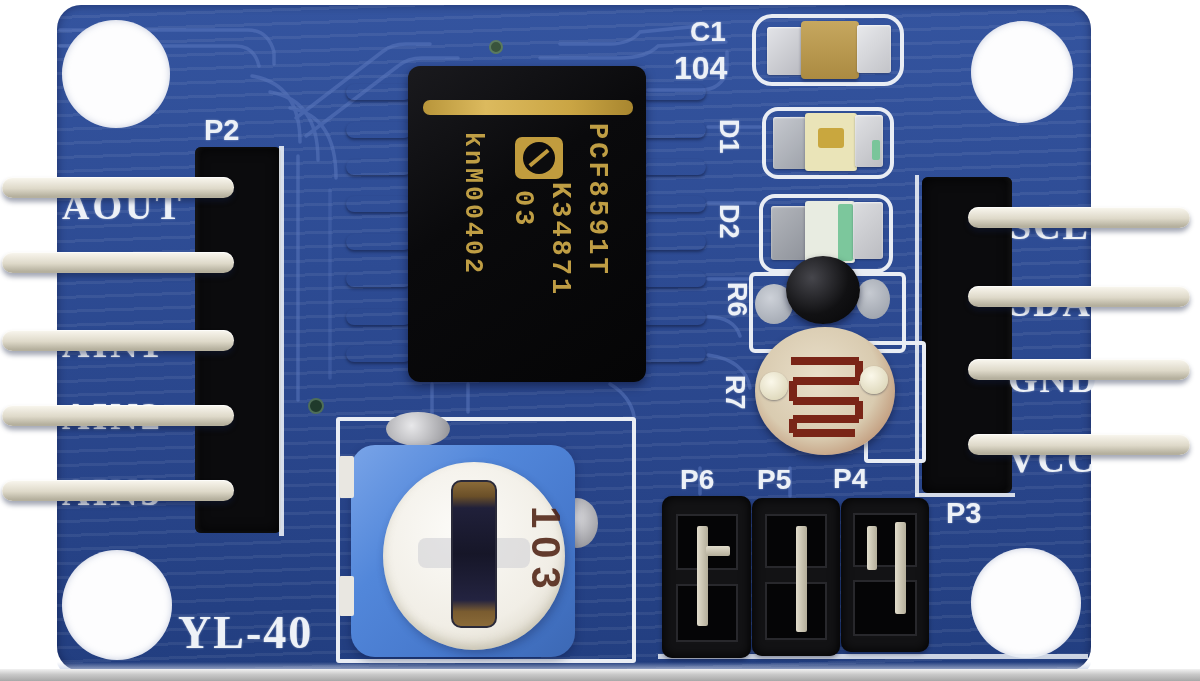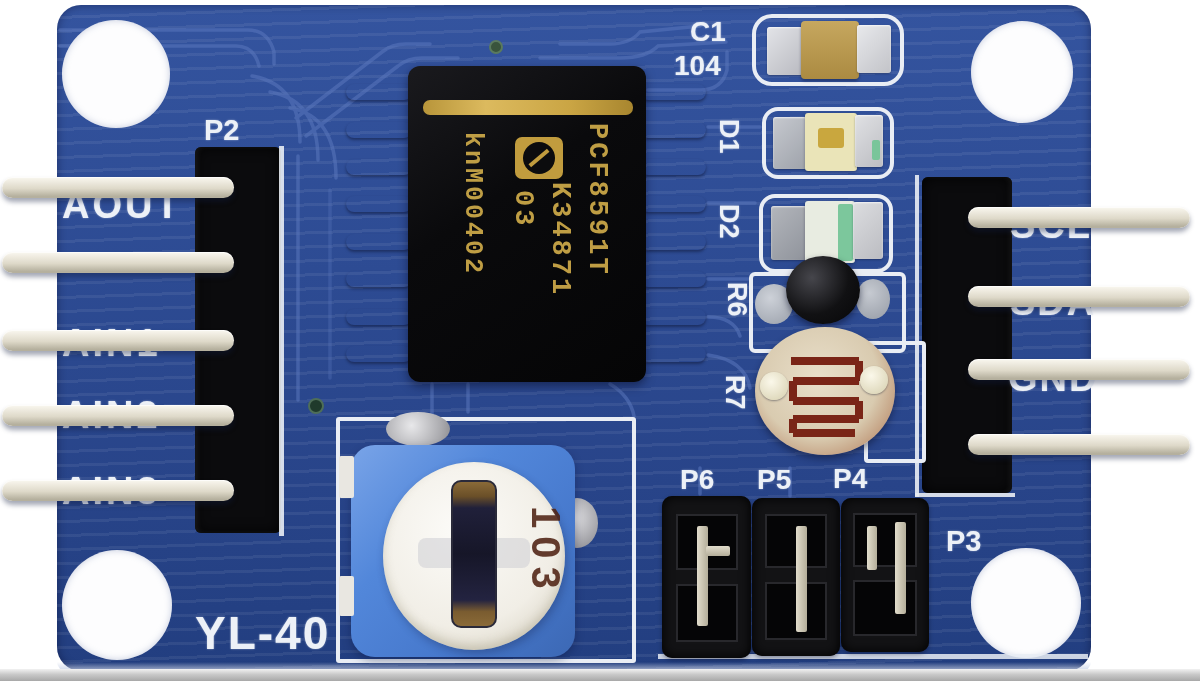--- a/index.html
+++ b/index.html
@@ -1,20 +1,20 @@
 <!DOCTYPE html>
 <html><head>
 <meta charset="utf-8">
 <style>
   html,body{margin:0;padding:0;background:#ffffff;}
   #stage{position:relative;width:1200px;height:681px;overflow:hidden;background:#fff;
          font-family:"Liberation Sans",sans-serif;}
   .abs{position:absolute;}
   .silk{color:#edf1f7;font-weight:700;text-shadow:0 0 2px rgba(235,240,250,.55);}
-  .serif{font-family:Liberation Sans, sans-serif;}
+  .serif{font-family:Liberation Serif, serif;}
   .sans{font-family:"Liberation Sans",sans-serif;}
   .mono{font-family:"Liberation Mono",monospace;}
   .vrot{transform-origin:left top;transform:rotate(90deg);white-space:nowrap;}
   .hole{background:#fdfdfe;border-radius:50%;box-shadow:inset 0 0 7px rgba(128,142,182,.45);}
   .hpin{height:21px;border-radius:11px;
         background:linear-gradient(180deg,#f6f3ea 8%,#ded9c9 55%,#b5b09e 92%);
         box-shadow:0 4px 5px rgba(15,25,60,.38), inset 0 1px 1px rgba(255,255,255,.85);}
   .cpin{width:66px;height:16px;border-radius:8px;
         background:linear-gradient(180deg,#ecece f,#eeeef2 15%,#c6c6cc 70%,#9c9ca3);
         box-shadow:0 2px 3px rgba(10,15,40,.45);}
@@ -84,25 +84,26 @@
   <div class="abs hpin" style="left:2px;top:177px;width:232px;"></div>
   <div class="abs hpin" style="left:2px;top:252px;width:232px;"></div>
   <div class="abs hpin" style="left:2px;top:330px;width:232px;"></div>
   <div class="abs hpin" style="left:2px;top:405px;width:232px;"></div>
   <div class="abs hpin" style="left:2px;top:480px;width:232px;"></div>
 
   <div class="abs" style="left:915px;top:175px;width:4px;height:322px;background:rgba(233,237,244,.9);"></div>
   <div class="abs" style="left:915px;top:493px;width:100px;height:4px;background:rgba(233,237,244,.9);"></div>
   <div class="abs" style="left:922px;top:177px;width:90px;height:316px;border-radius:6px;background:#0b0b0d;
               box-shadow:inset -3px 0 5px rgba(255,255,255,.06), inset 0 0 14px #000;"></div>
-  <div class="abs silk sans" style="left:946px;top:525px;font-size:29px;">P3</div>
+  <div class="abs silk sans" style="left:946px;top:497px;font-size:29px;">P3</div>
 
   <div class="abs silk serif" style="left:1010px;top:204px;font-size:38px;letter-spacing:2px;">SCL</div>
   <div class="abs silk serif" style="left:1010px;top:281px;font-size:38px;letter-spacing:2px;">SDA</div>
   <div class="abs silk serif" style="left:1008px;top:357px;font-size:38px;letter-spacing:2px;">GND</div>
+  <div class="abs silk serif" style="left:1008px;top:437px;font-size:38px;letter-spacing:2px;">VCC</div>
 
   <div class="abs hpin" style="left:968px;top:207px;width:222px;"></div>
   <div class="abs hpin" style="left:968px;top:286px;width:222px;"></div>
   <div class="abs hpin" style="left:968px;top:359px;width:222px;"></div>
   <div class="abs hpin" style="left:968px;top:434px;width:222px;"></div>
 
   <div class="abs cpin" style="left:346px;top:84px;"></div>
   <div class="abs cpin" style="left:346px;top:122px;"></div>
   <div class="abs cpin" style="left:346px;top:159px;"></div>
   <div class="abs cpin" style="left:346px;top:196px;"></div>
@@ -127,21 +128,21 @@
   <div class="abs" style="left:515px;top:137px;width:48px;height:42px;border-radius:7px;background:#c19c3e;">
     <div class="abs" style="left:8px;top:5px;width:32px;height:32px;border-radius:50%;background:#0c0c0e;"></div>
     <div class="abs" style="left:12px;top:19px;width:24px;height:4px;background:#c19c3e;transform:rotate(-40deg);"></div>
   </div>
   <div class="abs vrot mono marking" style="left:612px;top:123px;">PCF8591T</div>
   <div class="abs vrot mono marking" style="left:575px;top:182px;">K34871</div>
   <div class="abs vrot mono marking" style="left:538px;top:190px;">03</div>
   <div class="abs vrot mono marking" style="left:487px;top:132px;font-size:25px;">knM00402</div>
 
   <div class="abs silk sans ref" style="left:690px;top:16px;font-size:28px;">C1</div>
-  <div class="abs silk sans ref" style="left:674px;top:50px;font-size:28px;">104</div>
+  <div class="abs silk sans ref" style="left:674px;top:50px;font-size:32px;">104</div>
   <div class="abs outline" style="left:752px;top:14px;width:144px;height:64px;border-radius:20px;"></div>
   <div class="abs padm" style="left:767px;top:27px;width:36px;height:48px;background:linear-gradient(135deg,#e3e4e8,#b9bac0);"></div>
   <div class="abs" style="left:801px;top:21px;width:58px;height:58px;border-radius:4px;background:linear-gradient(180deg,#c6a75f,#ab8a41);box-shadow:0 2px 3px rgba(10,15,40,.4);"></div>
   <div class="abs padm" style="left:857px;top:25px;width:34px;height:48px;background:linear-gradient(135deg,#e8e9ec,#c2c3c8);"></div>
 
   <div class="abs vrot silk sans ref" style="left:744px;top:119px;">D1</div>
   <div class="abs outline" style="left:762px;top:107px;width:124px;height:64px;"></div>
   <div class="abs padm" style="left:773px;top:117px;width:34px;height:52px;background:linear-gradient(135deg,#c6c9cf,#9ea2aa);"></div>
   <div class="abs" style="left:805px;top:113px;width:52px;height:58px;border-radius:3px;background:#eae4b8;box-shadow:0 1px 3px rgba(10,15,40,.35);"></div>
   <div class="abs" style="left:818px;top:128px;width:26px;height:20px;border-radius:3px;background:#c9a73e;"></div>
@@ -184,21 +185,21 @@
   <div class="abs" style="left:339px;top:456px;width:15px;height:42px;background:#e9e7e1;border-radius:2px;"></div>
   <div class="abs" style="left:339px;top:576px;width:15px;height:40px;background:#e9e7e1;border-radius:2px;"></div>
   <div class="abs" style="left:383px;top:462px;width:182px;height:188px;border-radius:50%;
               background:radial-gradient(circle at 42% 36%,#fcfbf8,#f1eee6 60%,#ddd8ca 85%,#c8c2b2);
               box-shadow:inset 0 -5px 10px rgba(120,110,80,.25), 2px 4px 9px rgba(20,30,70,.3);"></div>
   <div class="abs" style="left:418px;top:538px;width:112px;height:30px;background:rgba(205,205,212,.55);border-radius:8px;"></div>
   <div class="abs" style="left:451px;top:480px;width:42px;height:144px;border-radius:10px;border:2px solid #2a2a3a;
               background:linear-gradient(180deg,#8a6a38 0%,#6a4f28 10%,#20203a 18%,#161628 50%,#232340 82%,#7a5c30 90%,#8a6a38 100%);"></div>
   <div class="abs vrot sans" style="left:568px;top:506px;font-size:40px;font-weight:700;letter-spacing:8px;color:#502314;opacity:.88;">103</div>
 
-  <div class="abs silk serif" style="left:195px;top:606px;font-size:46px;letter-spacing:2px;">YL-40</div>
+  <div class="abs silk serif" style="left:178px;top:606px;font-size:46px;letter-spacing:2px;">YL-40</div>
 
   <div class="abs silk sans" style="left:680px;top:464px;font-size:28px;">P6</div>
   <div class="abs silk sans" style="left:757px;top:464px;font-size:28px;">P5</div>
   <div class="abs silk sans" style="left:833px;top:463px;font-size:28px;text-align:right;">P4</div>
 
   <div class="abs" style="left:658px;top:654px;width:430px;height:5px;background:rgba(233,237,244,.85);"></div>
 
   <div class="abs" style="left:662px;top:496px;width:89px;height:162px;border-radius:10px;background:#131315;box-shadow:inset 0 0 12px #000,0 2px 4px rgba(0,0,20,.35);">
     <div class="abs" style="left:14px;top:18px;width:58px;height:52px;background:#050506;border:2px solid #28282c;"></div>
     <div class="abs" style="left:14px;top:88px;width:58px;height:54px;background:#050506;border:2px solid #28282c;"></div>

